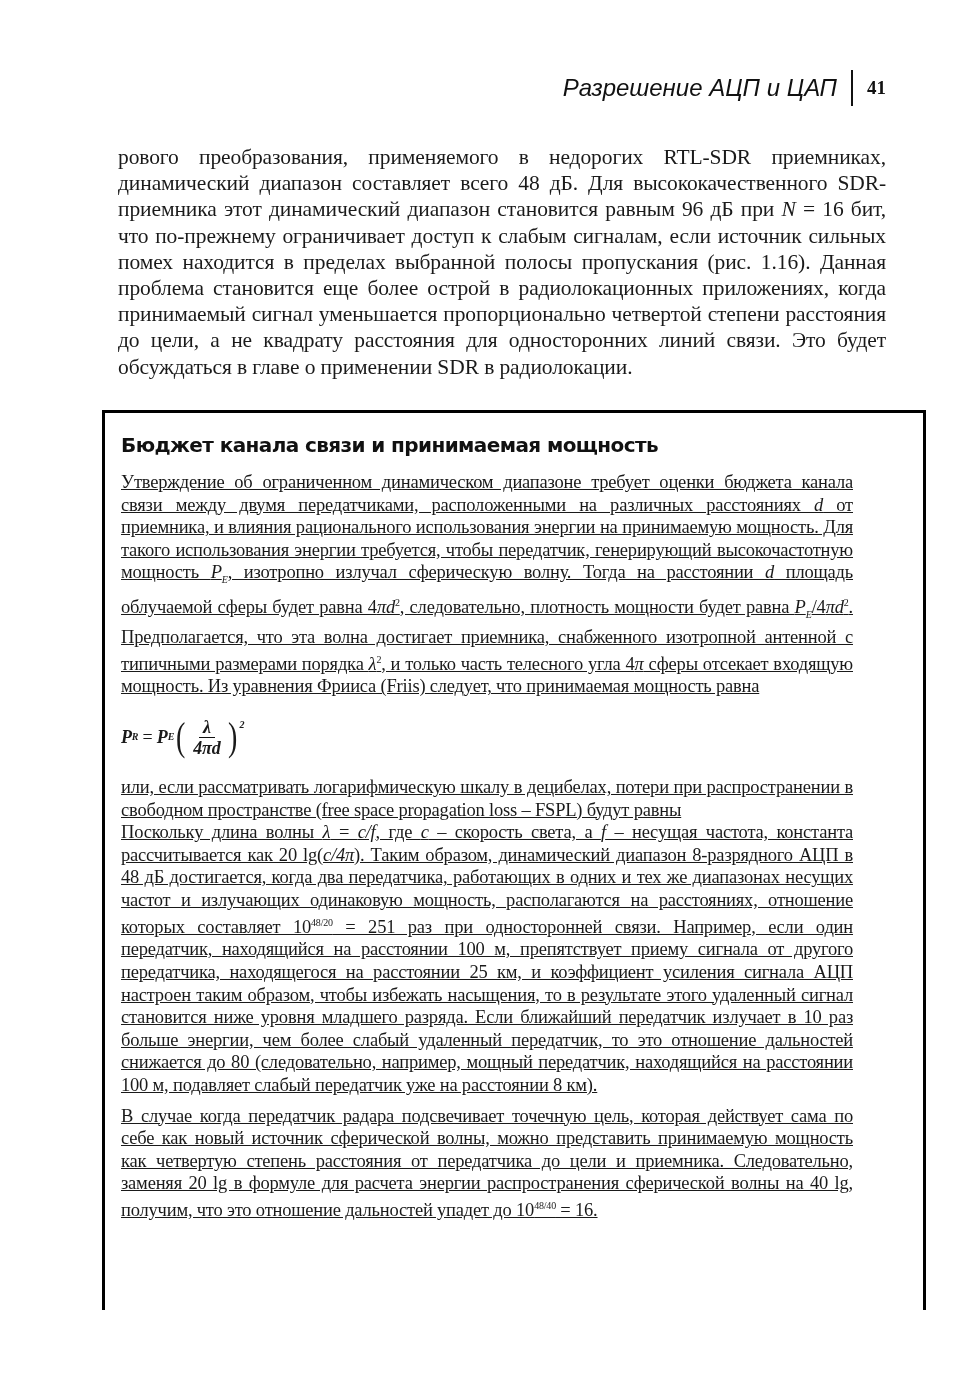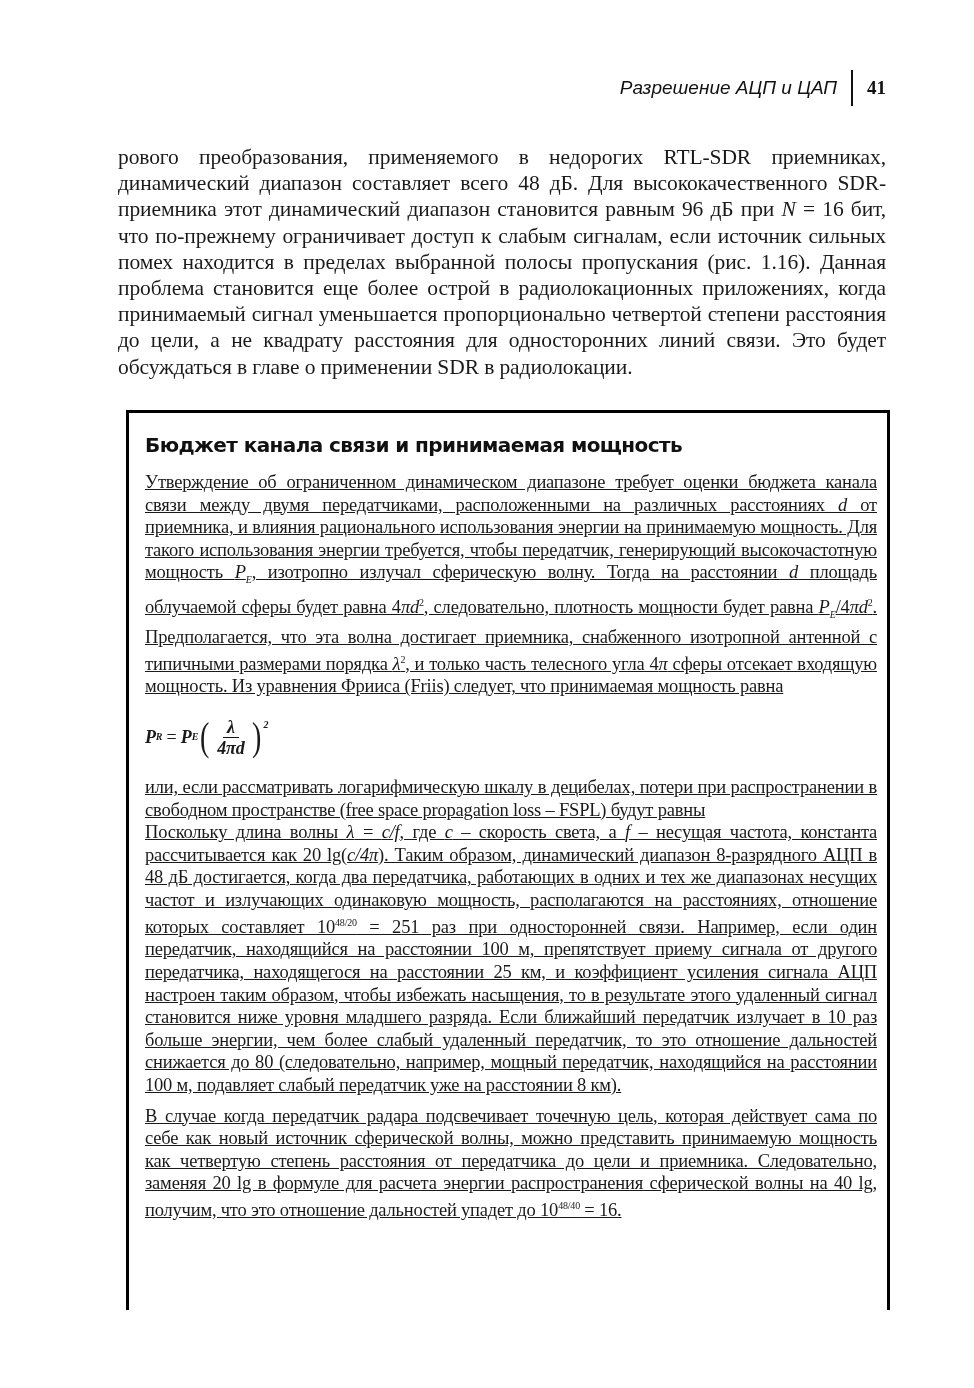--- a/index.html
+++ b/index.html
@@ -1,27 +1,27 @@
 <!DOCTYPE html>
 <html><head>
 <meta charset="utf-8">
 <style>
   html, body { margin: 0; padding: 0; background: #ffffff; }
   body { width: 974px; height: 1388px; position: relative; overflow: hidden; color: #1a1a1a; }
   .header { position: absolute; top: 70px; right: 88px; height: 36px; display: flex; align-items: center; }
-  .header-title { font-family: "Liberation Sans", sans-serif; font-style: italic; font-size: 19px; color: #111; margin-right: 14px; }
+  .header-title { font-family: "Liberation Sans", sans-serif; font-style: italic; font-size: 24px; color: #111; margin-right: 14px; }
   .header-sep { width: 2px; height: 36px; background: #111; margin-right: 14px; }
   .header-page { font-family: Liberation Serif, serif; font-weight: bold; font-size: 19px; color: #111; }
 
   .intro { position: absolute; left: 118px; top: 144px; width: 768px;
     font-family: "Liberation Serif", serif; font-size: 21.5px; line-height: 26.2px;
     text-align: justify; letter-spacing: -0.1px; margin: 0; }
   .intro i, .box i { font-style: italic; }
 
-  .box { position: absolute; left: 126px; top: 410px; width: 764px; height: 900px;
+  .box { position: absolute; left: 102px; top: 410px; width: 824px; height: 900px;
     border-top: 3px solid #000; border-left: 3px solid #000; border-right: 3px solid #000;
     box-sizing: border-box; }
   .box-title { position: absolute; left: 16px; top: 20px;
     font-family: "DejaVu Sans", sans-serif; font-weight: bold; font-size: 20px; letter-spacing: -0.6px; color: #111; margin: 0; }
   .box-body { position: absolute; left: 16px; top: 58px; width: 732px;
     font-family: "Liberation Serif", serif; font-size: 18.5px; line-height: 22.6px; text-align: justify; letter-spacing: -0.2px; }
   .box-body p { margin: 0; text-decoration: underline; }
   .para-gap { margin-top: 8px !important; }
   .formula { margin: 14px 0 14px 0; height: 50px; font-family: "Liberation Serif", serif; font-weight: bold; font-style: italic; font-size: 18px; display: flex; align-items: center; }
   .frac { display: inline-flex; flex-direction: column; align-items: center; margin: 0 2px; }

